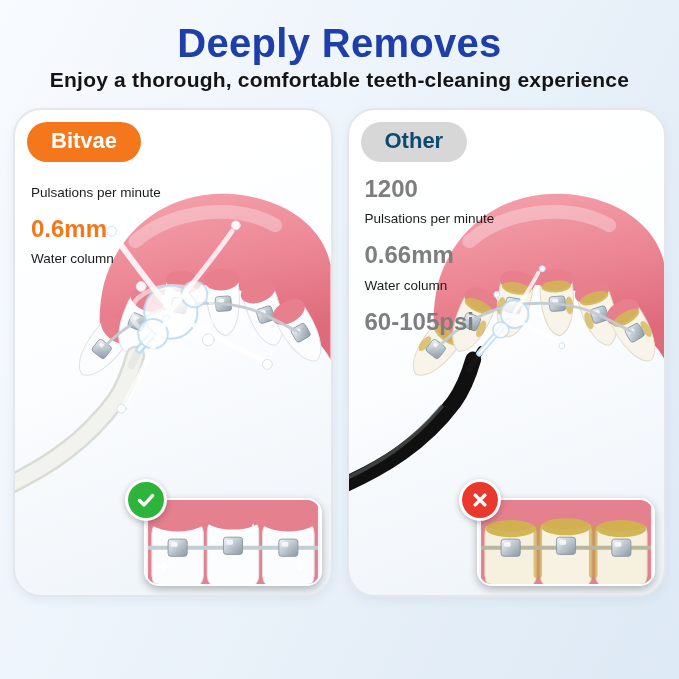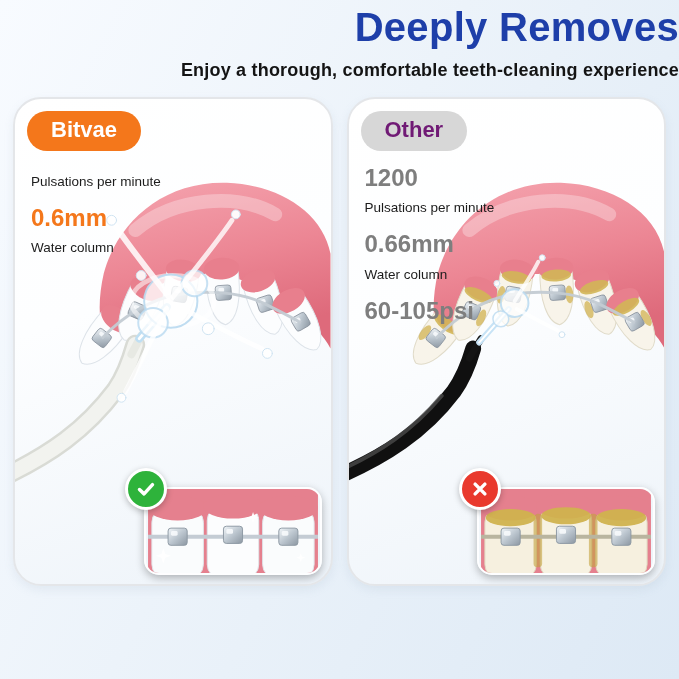--- a/index.html
+++ b/index.html
@@ -2,33 +2,33 @@
 <html><head>
 <meta charset="utf-8">
 <style>
   *{margin:0;padding:0;box-sizing:border-box}
   html,body{width:679px;height:679px}
   body{
     font-family:"Liberation Sans",sans-serif;
     background:linear-gradient(118deg,#f8fbff 0%,#ecf3fa 45%,#dde9f5 100%);
     overflow:hidden;
   }
-  .header{padding-top:4px;text-align:right}
+  .header{padding-top:20px;text-align:center}
   .title{font-size:40px;font-weight:800;color:#1e3fa9;line-height:1.15;letter-spacing:.3px}
-  .subtitle{margin-top:10px;font-size:18px;font-weight:600;color:#141414;letter-spacing:.2px}
+  .subtitle{margin-top:2px;font-size:21px;font-weight:600;color:#141414;letter-spacing:.2px}
   .cards{display:flex;gap:14px;padding:0 13px;margin-top:16px}
   .card{
     position:relative;flex:1;height:489px;
     border:2px solid #e4e6e9;border-radius:28px;overflow:hidden;
     background:linear-gradient(160deg,#ffffff 0%,#fdfeff 40%,#edf3f9 100%);
     box-shadow:0 4px 10px rgba(140,160,185,.14);
   }
   .badge{position:absolute;z-index:5;top:12px;left:12px;padding:6px 24px 8px;border-radius:22px;font-size:22px;font-weight:700}
   .badge-bitvae{background:#f4771b;color:#ffffff}
-  .badge-other{background:#d7d7d7;color:#701a75}
+  .badge-other{background:#d7d7d7;color:#0c4a6e}
   .specs{position:absolute;z-index:4;top:66px;left:16px}
   .spec{margin-bottom:16px}
   .spec-value{font-size:24px;font-weight:800;line-height:1.1}
   .spec-label{font-size:13.5px;color:#1c1c1c;margin-top:9px}
   .card-bitvae .spec-value{color:#f4771b}
   .card-other .spec-value{color:#7e7e7e}
   .illu{position:absolute;top:34px;left:0;width:100%;height:356px;z-index:1}
   .result-icon{
     position:absolute;z-index:6;left:110px;bottom:74px;width:42px;height:42px;border-radius:50%;
     border:3px solid #ffffff;box-shadow:0 2px 6px rgba(0,0,0,.25);

